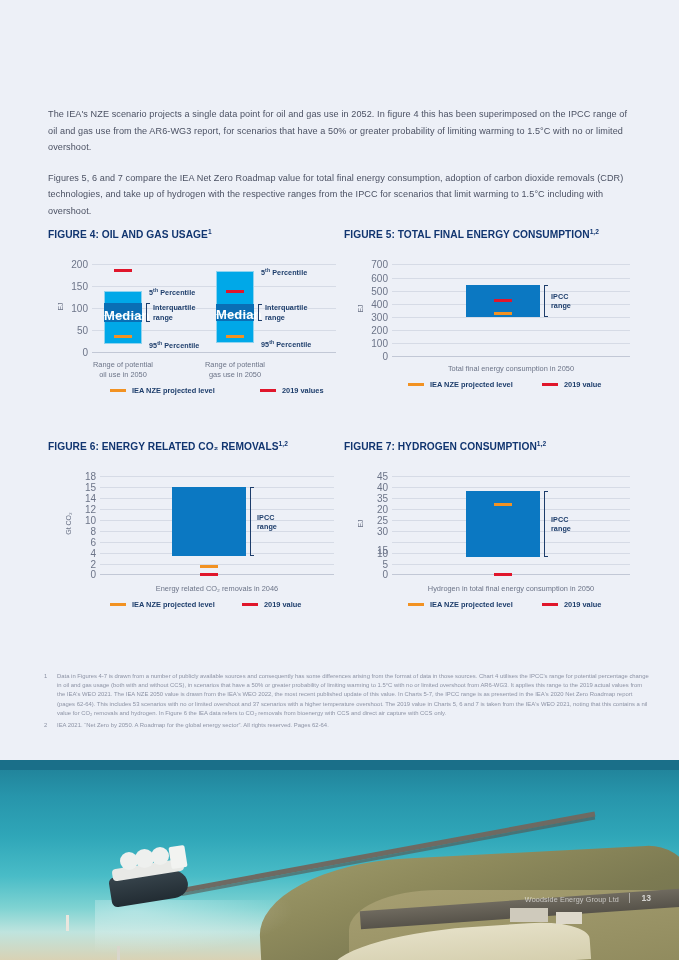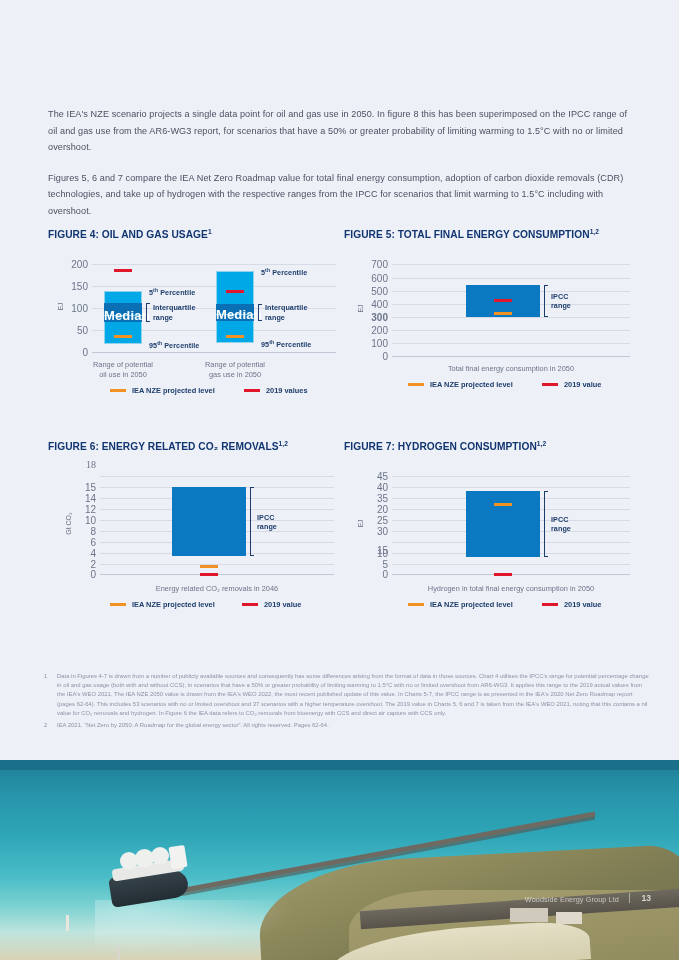--- a/index.html
+++ b/index.html
@@ -214,21 +214,21 @@
     position:absolute; right:49px; top:133px;
     width:1px; height:10px; background:rgba(255,255,255,.45);
   }
 </style>
 </head>
 <body>
 
 <div class="page">
 
   <div class="intro">
-    <p>The IEA's NZE scenario projects a single data point for oil and gas use in 2050. In figure 8 this has been superimposed on the IPCC range of oil and gas use from the AR6-WG3 report, for scenarios that have a 50% or greater probability of limiting warming to 1.5°C with no or limited overshoot.</p>
+    <p>The IEA's NZE scenario projects a single data point for oil and gas use in 2052. In figure 4 this has been superimposed on the IPCC range of oil and gas use from the AR6-WG3 report, for scenarios that have a 50% or greater probability of limiting warming to 1.5°C with no or limited overshoot.</p>
     <p>Figures 5, 6 and 7 compare the IEA Net Zero Roadmap value for total final energy consumption, adoption of carbon dioxide removals (CDR) technologies, and take up of hydrogen with the respective ranges from the IPCC for scenarios that limit warming to 1.5°C including with overshoot.</p>
   </div>
 
   <div class="fig f4">
     <div class="fig-title">
       <span>FIGURE 4: OIL AND GAS USAGE</span><sup>1</sup>
     </div>
     <div class="plot-wrap" id="plot4" style="height:160px;">
         <div class="gridline zeroline" style="left: 44px; top: 108px; width: 244px;"></div>
         <div class="tick" style="left: 14px; top: 108px;">0</div>
@@ -262,42 +262,42 @@
         <div class="annot" style="left: 213px; top: 94.32px;">95<sup>th</sup> Percentile</div>
         <div class="brace-l" style="left: 210px; top: 59.6px; height: 16.72px;"></div>
         <div class="annot two-line" style="left: 217px; top: 58.96px;">Interquartile<br>range</div>
         <div class="cat-label" style="left: 146px; top: 116px; width: 82px;">Range of potential<br>gas use in 2050</div>
         <div class="legend" style="left: 62px; top: 142px;">
           <div class="item">
             <span class="swatch sw-nze"></span>
             <span>IEA NZE projected level</span>
           </div>
         </div>
-        <div class="legend" style="left: 196px; top: 142px; justify-content: flex-end;">
+        <div class="legend" style="left: 212px; top: 142px; justify-content: flex-end;">
           <div class="item">
             <span class="swatch sw-2019"></span>
             <span>2019 values</span>
           </div>
         </div>
       </div>
   </div>
 
   <div class="fig f5">
     <div class="fig-title">
       <span>FIGURE 5: TOTAL FINAL ENERGY CONSUMPTION</span><sup>1,2</sup>
     </div>
     <div class="plot-wrap" id="plot5" style="height:160px;">
         <div class="gridline zeroline" style="left: 48px; top: 112px; width: 238px;"></div>
         <div class="tick" style="left: 18px; top: 112px;">0</div>
         <div class="gridline" style="left: 48px; top: 98.8571px; width: 238px;"></div>
         <div class="tick" style="left: 18px; top: 98.8571px;">100</div>
         <div class="gridline" style="left: 48px; top: 85.7143px; width: 238px;"></div>
         <div class="tick" style="left: 18px; top: 85.7143px;">200</div>
         <div class="gridline" style="left: 48px; top: 72.5714px; width: 238px;"></div>
-        <div class="tick" style="left: 18px; top: 72.5714px; font-weight: bold;">300</div>
+        <div class="tick" style="left: 18px; top: 72.5714px;">300</div>
         <div class="gridline" style="left: 48px; top: 59.4286px; width: 238px;"></div>
         <div class="tick" style="left: 18px; top: 59.4286px;">400</div>
         <div class="gridline" style="left: 48px; top: 46.2857px; width: 238px;"></div>
         <div class="tick" style="left: 18px; top: 46.2857px;">500</div>
         <div class="gridline" style="left: 48px; top: 33.1429px; width: 238px;"></div>
         <div class="tick" style="left: 18px; top: 33.1429px;">600</div>
         <div class="gridline" style="left: 48px; top: 20px; width: 238px;"></div>
         <div class="tick" style="left: 18px; top: 20px;">700</div>
         <div class="ylab" style="left: -4px; top: 61px; width: 40px; text-align: center;">EJ</div>
         <div class="bar bar-solid" style="left: 122px; top: 40.3714px; width: 74px; height: 32.2px;"></div>
@@ -338,21 +338,21 @@
         <div class="tick" style="left: 22px; top: 74.4444px;">8</div>
         <div class="gridline" style="left: 52px; top: 63.5556px; width: 234px;"></div>
         <div class="tick" style="left: 22px; top: 63.5556px;">10</div>
         <div class="gridline" style="left: 52px; top: 52.6667px; width: 234px;"></div>
         <div class="tick" style="left: 22px; top: 52.6667px;">12</div>
         <div class="gridline" style="left: 52px; top: 41.7778px; width: 234px;"></div>
         <div class="tick" style="left: 22px; top: 41.7778px;">14</div>
         <div class="gridline" style="left: 52px; top: 30.8889px; width: 234px;"></div>
         <div class="tick" style="left: 22px; top: 30.8889px;">15</div>
         <div class="gridline" style="left: 52px; top: 20px; width: 234px;"></div>
-        <div class="tick" style="left: 22px; top: 8px; font-family: Liberation Serif, serif;">18</div>
+        <div class="tick" style="left: 22px; top: 20px;">18</div>
         <div class="ylab" style="left: 0px; top: 64px; width: 40px; text-align: center;">Gt CO₂</div>
         <div class="bar bar-solid" style="left: 124px; top: 30.8889px; width: 74px; height: 68.6px;"></div>
         <div class="marker marker-2019" style="left: 152px; top: 116.911px; width: 18px;"></div>
         <div class="marker marker-nze" style="left: 152px; top: 108.2px; width: 18px;"></div>
         <div class="brace-l" style="left: 202px; top: 30.8889px; height: 68.6px;"></div>
         <div class="annot two-line" style="left: 209px; top: 56.1889px;">IPCC<br>range</div>
         <div class="cat-label" style="left: 42px; top: 128px; width: 254px;">Energy related CO₂ removals in 2046</div>
         <div class="legend" style="left: 62px; top: 144px;">
           <div class="item">
             <span class="swatch sw-nze"></span>

